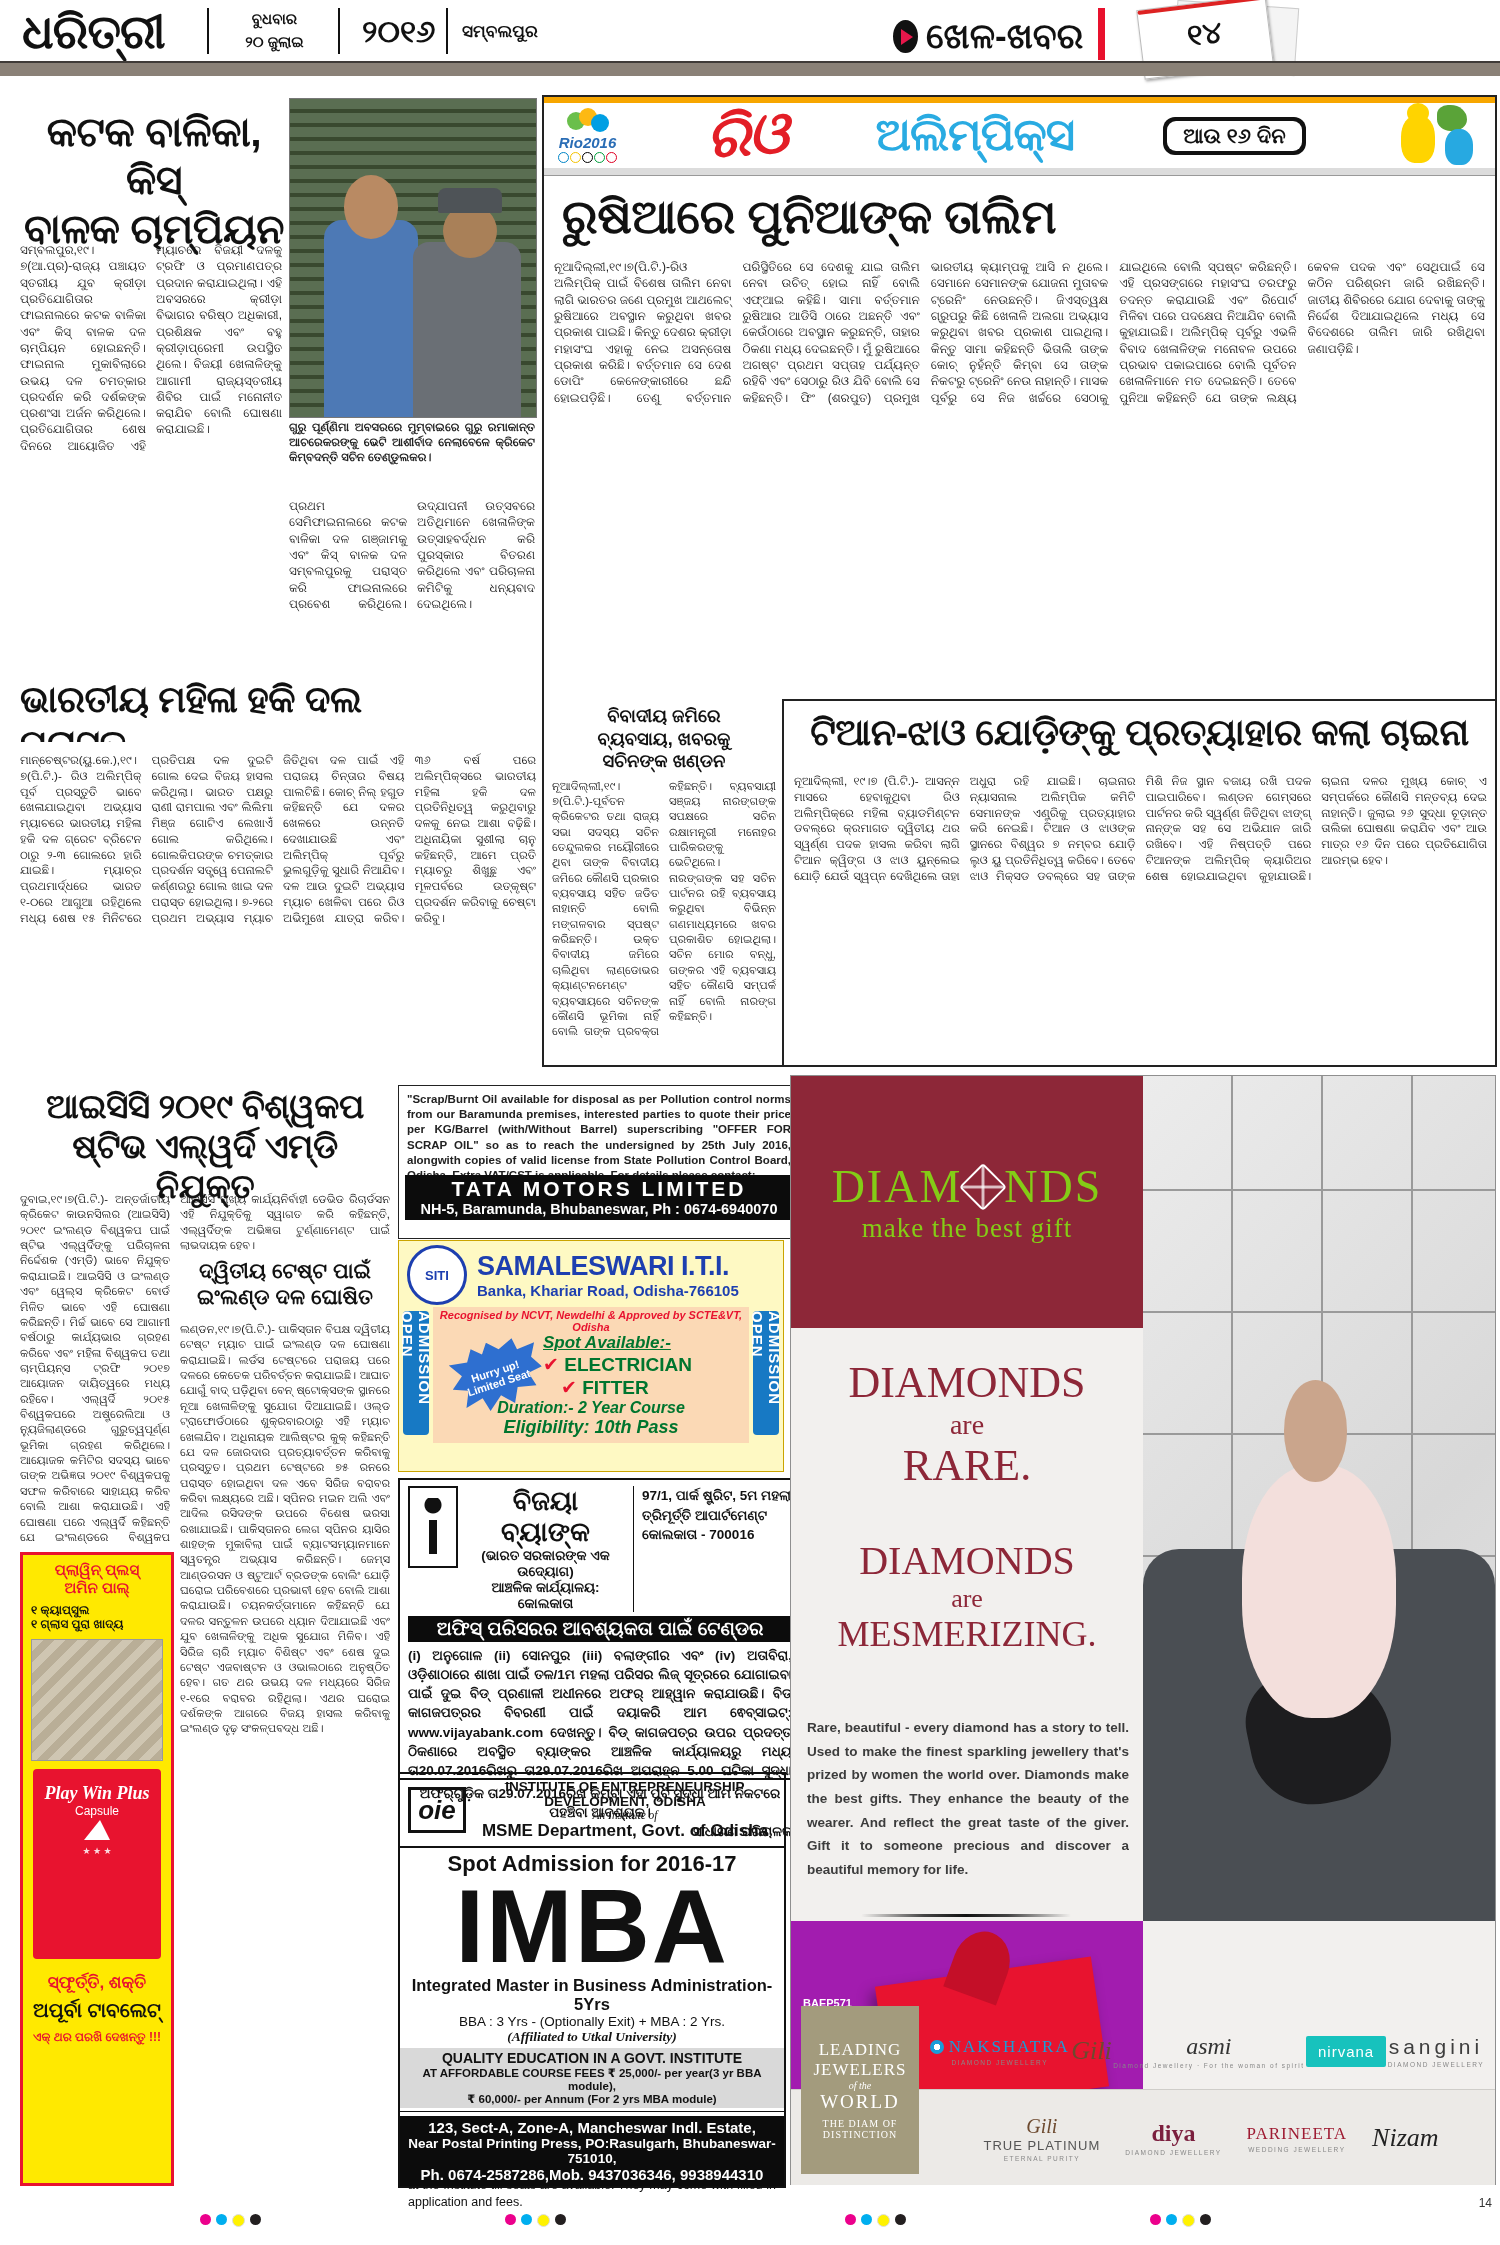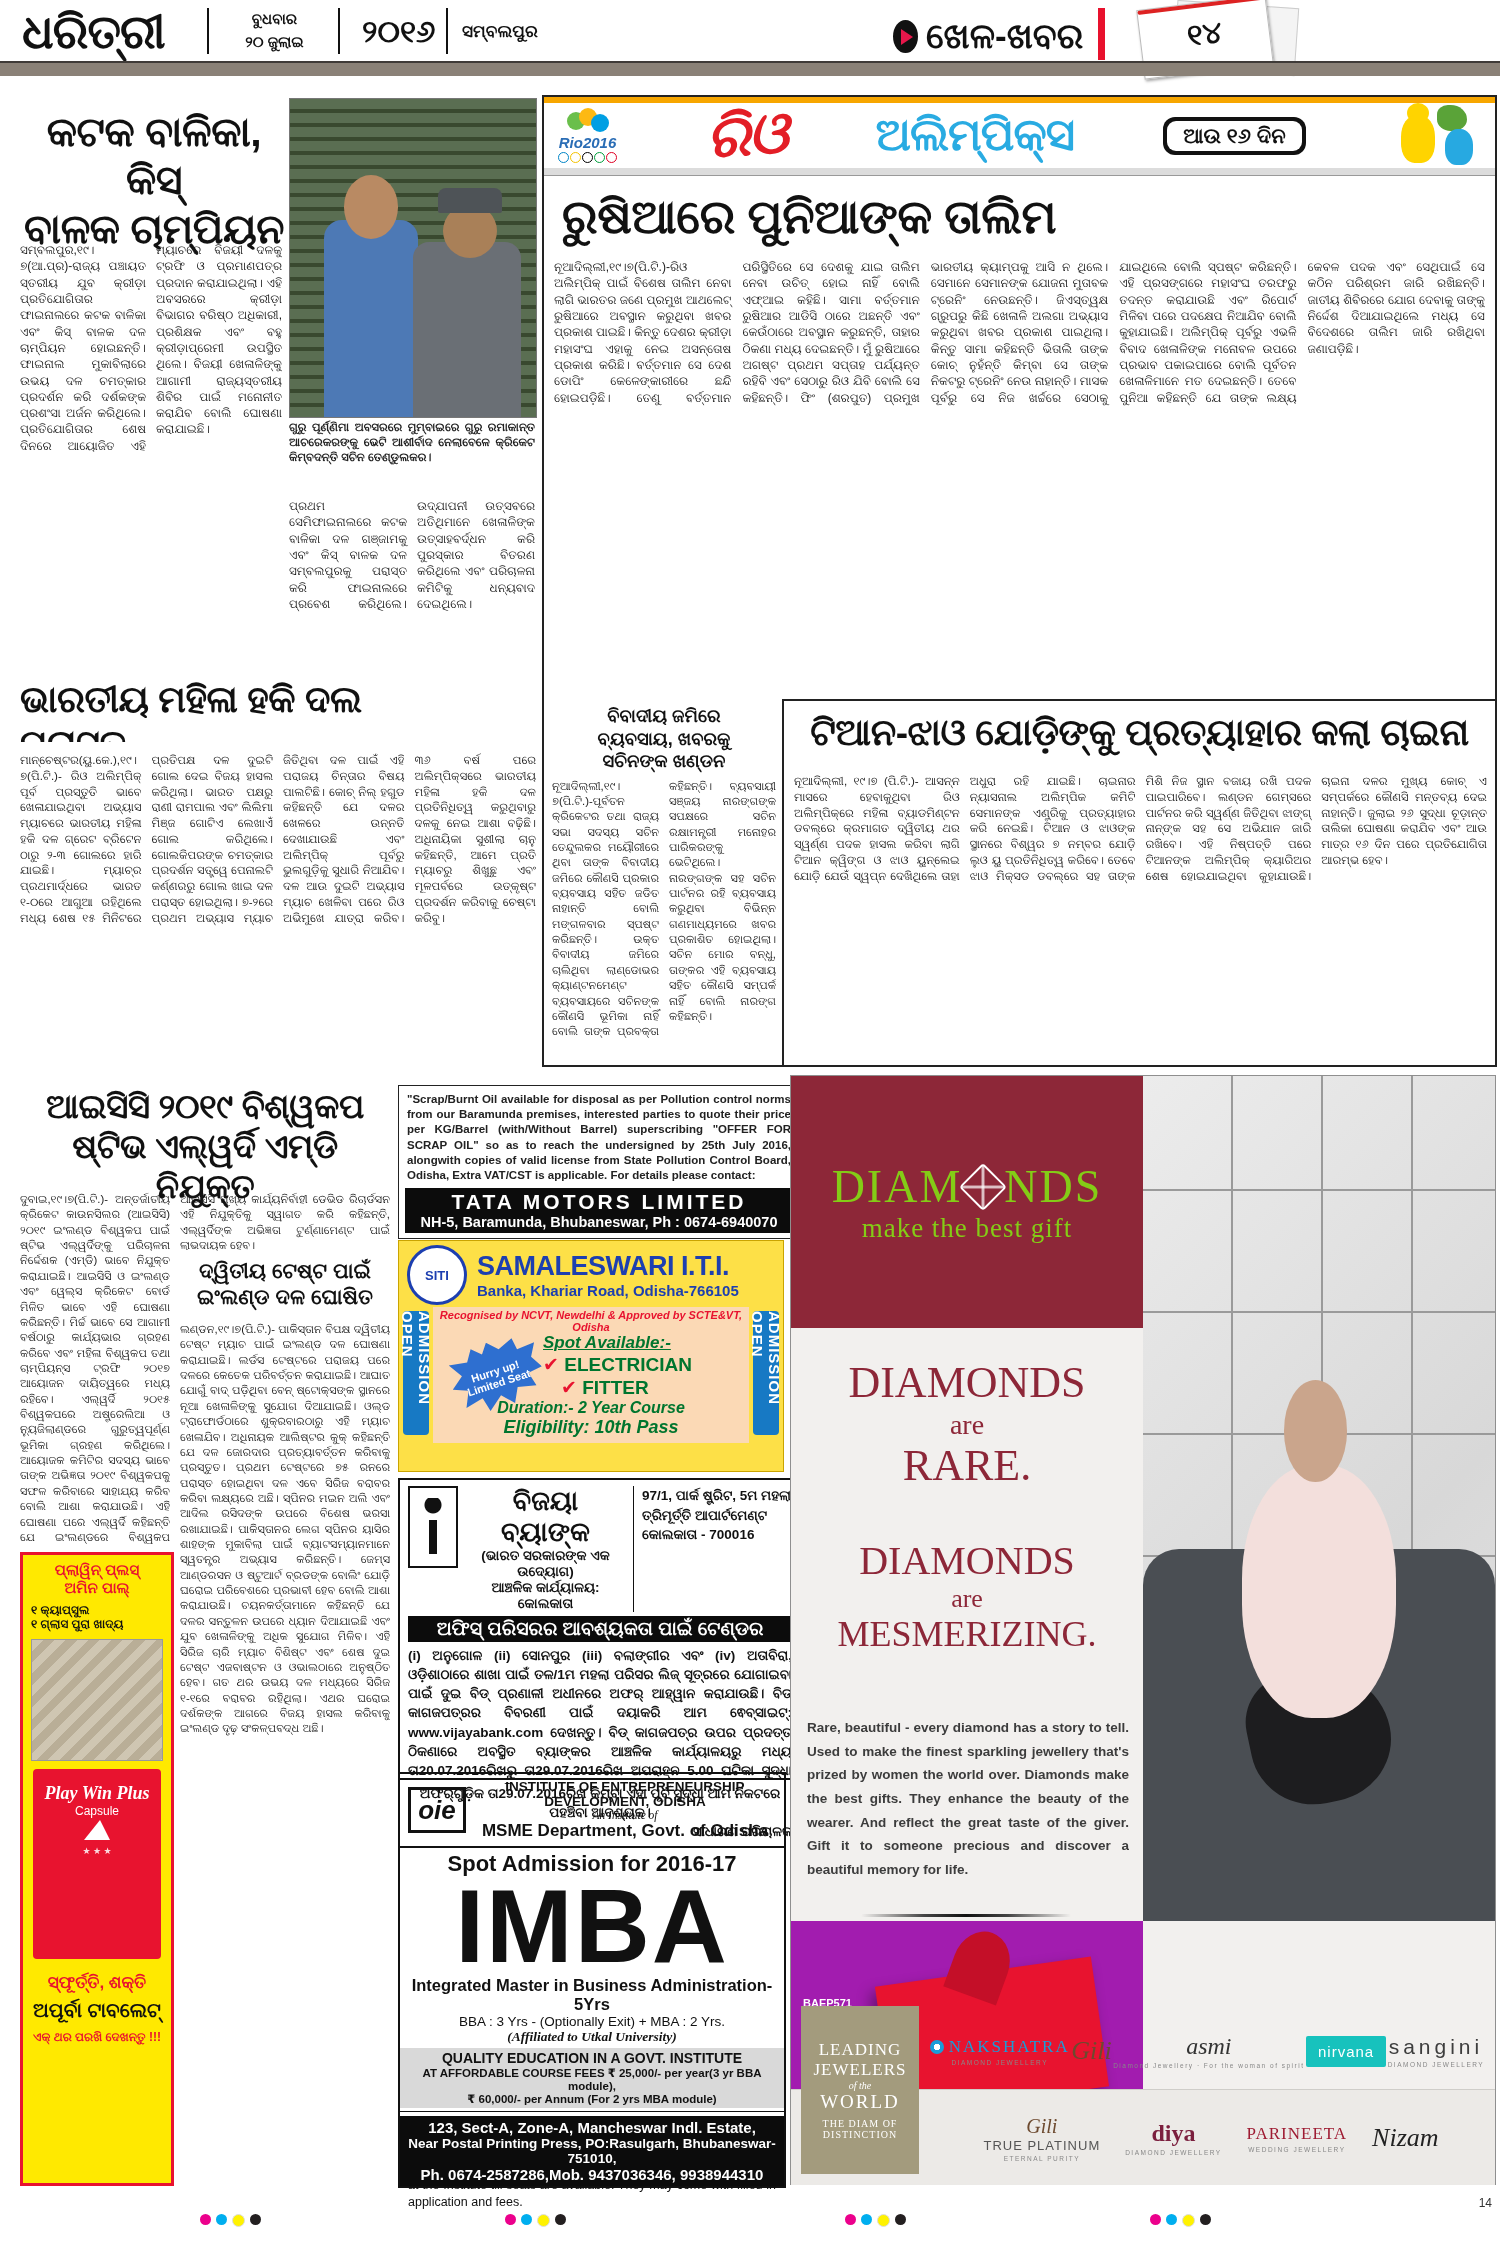--- a/index.html
+++ b/index.html
@@ -67,21 +67,21 @@
   .inner-box-rule{border-left:2px solid #222;border-top:2px solid #222;}
 
   
   .ad-border{border:1.5px solid #222;background:#fff;}
   .blackbar{background:#0c0c0c;color:#fff;text-align:center;font-weight:bold;}
 
   
   .tata-body{font-size:11.5px;line-height:1.32;font-weight:bold;color:#222;}
 
   
-  .siti{background:#fde047;border:1.5px solid #caa400;}
+  .siti{background:#fef9c3;border:1.5px solid #caa400;}
   .siti-name{color:#1d3fb0;font-weight:bold;font-size:27px;letter-spacing:-0.5px;}
   .siti-addr{color:#1d3fb0;font-weight:bold;font-size:15px;}
   .siti-mid{background:#fbd9b5;}
   .siti-recog{color:#e8132f;font-weight:bold;font-style:italic;font-size:11px;text-align:center;}
   .siti-green{color:#00752e;font-weight:bold;}
   .siti-bar{background:#1779c4;color:#fff;font-weight:bold;writing-mode:vertical-rl;text-orientation:mixed;
             display:flex;align-items:center;justify-content:center;font-size:15px;letter-spacing:1px;border-radius:4px;}
   .burst{position:absolute;left:18px;top:34px;width:92px;height:72px;background:#2e6fd0;transform:rotate(-18deg);
          clip-path:polygon(50% 0,61% 14%,78% 5%,80% 22%,100% 20%,92% 38%,100% 55%,84% 58%,88% 78%,68% 72%,60% 92%,48% 76%,32% 92%,28% 72%,8% 78%,16% 56%,0 48%,14% 34%,4% 14%,24% 18%,32% 2%,42% 14%);
          color:#fff;font-weight:bold;font-size:11px;display:flex;align-items:center;justify-content:center;text-align:center;line-height:1.1;}
@@ -293,21 +293,21 @@
       <div class="pw-horse"></div>
       <div style="font-size:9px;opacity:.85;padding:4px 6px;">★ ★ ★</div>
     </div>
     <div class="pw-red" style="text-align:center;font-size:17px;margin-top:14px;">ସ୍ଫୂର୍ତ୍ତି, ଶକ୍ତି</div>
     <div style="text-align:center;font-size:20px;font-weight:bold;color:#111;margin-top:6px;">ଅପୂର୍ବା ଟାବଲେଟ୍</div>
     <div class="pw-red" style="text-align:center;font-size:12px;margin-top:8px;">ଏକ୍ ଥର ପରଖି ଦେଖନ୍ତୁ !!!</div>
   </div>
 
   <div class="abs ad-border" style="left:398px;top:1085px;width:384px;height:146px;padding:6px 8px 0;">
     <div class="tata-body jt clip" style="height:92px;">"Scrap/Burnt Oil available for disposal as per Pollution control norms from our Baramunda premises, interested parties to quote their price per KG/Barrel (with/Without Barrel) superscribing "OFFER FOR SCRAP OIL" so as to reach the undersigned by 25th July 2016, alongwith copies of valid license from State Pollution Control Board, Odisha, Extra VAT/CST is applicable. For details please contact:</div>
-    <div class="blackbar" style="position:absolute;left:6px;right:6px;bottom:5px;padding:2px 0 3px;">
+    <div class="blackbar" style="position:absolute;left:6px;right:6px;bottom:18px;padding:2px 0 3px;">
       <div style="font-size:21px;letter-spacing:3px;">TATA MOTORS LIMITED</div>
       <div style="font-size:14.5px;">NH-5, Baramunda, Bhubaneswar, Ph : 0674-6940070</div>
     </div>
   </div>
 
   <div class="abs siti" style="left:398px;top:1240px;width:384px;height:230px;">
     <div style="display:flex;align-items:center;gap:10px;padding:4px 8px 2px;">
       <div class="siti-logo">SITI</div>
       <div>
         <div class="siti-name">SAMALESWARI I.T.I.</div>

